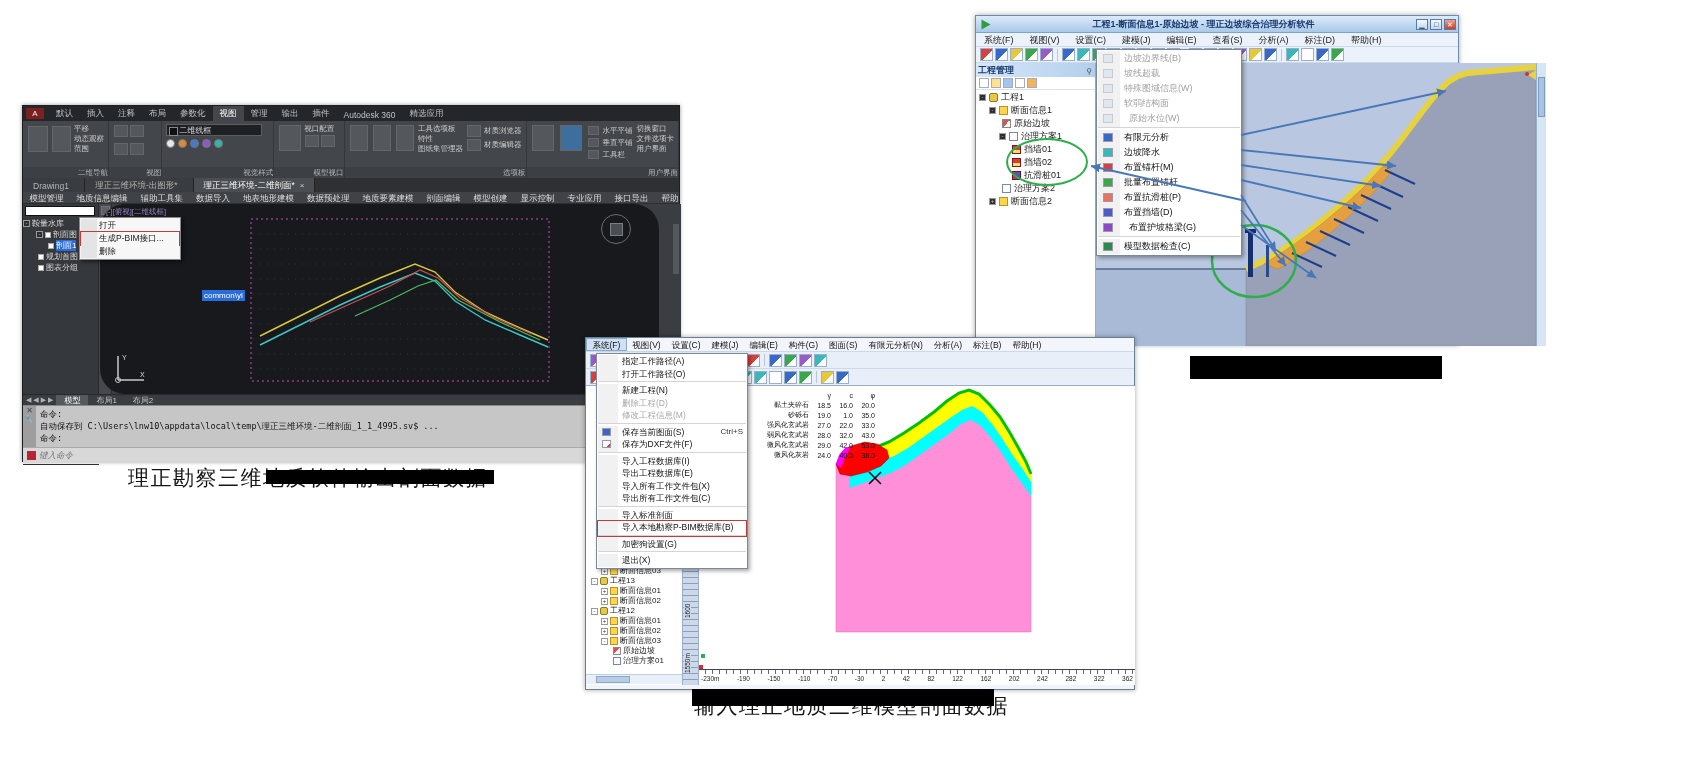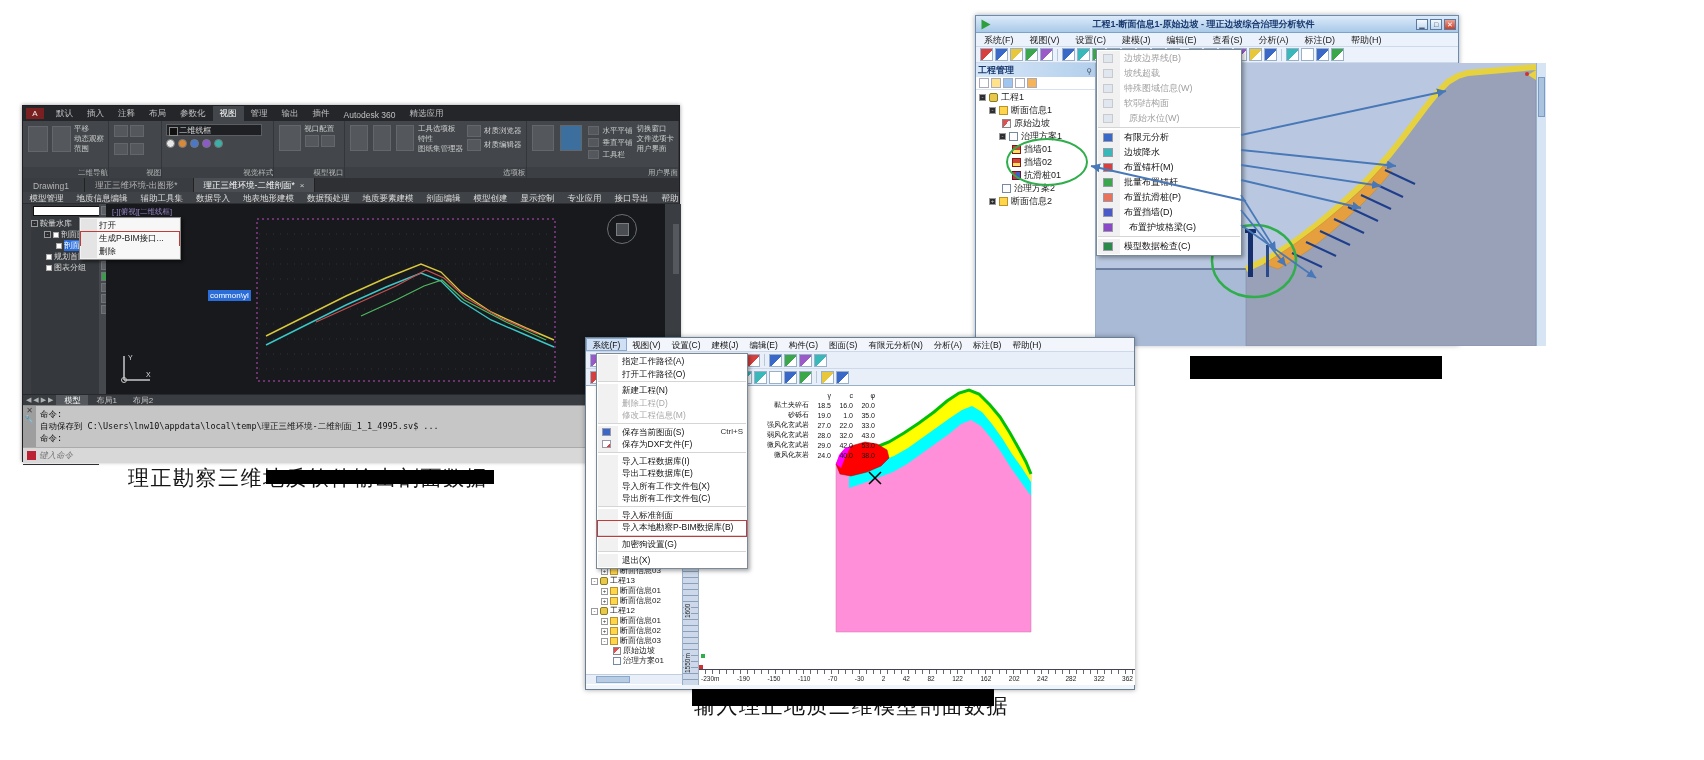--- a/index.html
+++ b/index.html
@@ -26,33 +26,33 @@
   .dotrow{display:flex;gap:3px;margin-top:3px;}
   .dot{width:9px;height:9px;border-radius:50%;border:1px solid #777;}
   .ub{display:flex;align-items:center;gap:3px;margin:1px 0;}
   .ub .rsm{width:11px;height:9px;}
   #a-doctabs{position:absolute;left:0;top:72px;width:100%;height:14px;background:#2e3034;display:flex;}
   .dtab{font-size:8.5px;color:#b5b5b5;background:#393c40;padding:1px 10px 0;border-right:1px solid #222;white-space:nowrap;display:flex;gap:5px;align-items:center;}
   .dtab.active{background:#4a4e53;color:#fff;}
   .dtab .x{color:#ccc;font-size:8px;}
   #a-appmenu{position:absolute;left:0;top:86px;width:100%;height:12px;background:#3f4246;display:flex;border-bottom:1px solid #2c2e31;}
   .amitem{font-size:8.5px;color:#dcdcdc;padding:0 6.5px;line-height:12px;white-space:nowrap;}
-  #a-treepanel{position:absolute;left:8px;top:98px;width:76px;height:212px;background:#35383c;border-right:1px solid #26282b;}
+  #a-treepanel{position:absolute;left:0;top:98px;width:76px;height:212px;background:#35383c;border-right:1px solid #26282b;}
   #a-search{width:70px;height:10px;margin:2px;background:#fff;border:1px solid #111;display:block;font-size:8px;}
   .atree-root,.atree-item{font-size:8px;color:#d8d8d8;line-height:11px;white-space:nowrap;display:flex;align-items:center;gap:2px;}
   .expbox{width:7px;height:7px;border:1px solid #999;background:#2c2e31;color:#ccc;font-size:6px;line-height:5px;text-align:center;flex:none;}
   .expbox:empty{visibility:hidden;width:0;border:none;}
   .cb{width:6px;height:6px;border:1px solid #aaa;background:#fff;flex:none;}
   .atree-item.selected .lbl{background:#2a6dd9;color:#fff;}
   #a-sidebar{position:absolute;left:0;top:310px;width:76px;height:47px;background:#3a3d41;border-top:1px solid #55585c;}
   .sbitem{font-size:8px;color:#c8c8c8;text-align:center;line-height:11px;border-bottom:1px solid #2d2f32;}
   #a-strip{position:absolute;left:76px;top:98px;width:13px;height:259px;background:#45484c;border-right:1px solid #2a2c2f;}
   .stripicon{width:9px;height:9px;margin:2px auto;background:#5d6166;border:1px solid #70747a;}
   .stripicon.red{background:#b03030;} .stripicon.grn{background:#3f9a4f;} .stripicon.yel{background:#c8a83c;}
-  #a-canvas{position:absolute;left:83px;top:98px;width:559px;height:190px;background:#17191c;overflow:hidden;}
+  #a-canvas{position:absolute;left:77px;top:98px;width:559px;height:190px;background:#17191c;overflow:hidden;border-radius:25px;}
   #a-vscroll{position:absolute;left:648px;top:98px;width:10px;height:190px;background:#3a3d41;}
   #a-vscroll .thumb{margin:20px 2px;height:50px;background:#55585d;}
   #a-vplabel{position:absolute;left:6px;top:3px;font-size:7.5px;color:#9a86c8;}
   #a-sel{position:absolute;left:102px;top:86px;background:#2a6dd9;color:#fff;font-size:8px;padding:0 2px;line-height:11px;}
   #a-cube{position:absolute;right:28px;top:10px;width:30px;height:30px;border:1.5px solid #6a6e73;border-radius:50%;}
   #a-cube::after{content:"";position:absolute;left:8px;top:8px;width:11px;height:11px;background:#4a4e53;border:1px solid #7a7e83;}
   #a-ucs{position:absolute;left:10px;bottom:8px;width:40px;height:36px;}
   #a-ctx{position:absolute;left:56px;top:111px;width:102px;background:#f2f2f2;border:1px solid #8a8a8a;box-shadow:2px 2px 3px rgba(0,0,0,.5);z-index:3;padding:1px;}
   .ctxitem{font-size:8.5px;color:#222;line-height:13px;padding-left:18px;position:relative;background:linear-gradient(90deg,#e4e4e4 16px,#f7f7f7 16px);}
   .ctxitem.boxed{outline:1px solid #c23a3a;}

